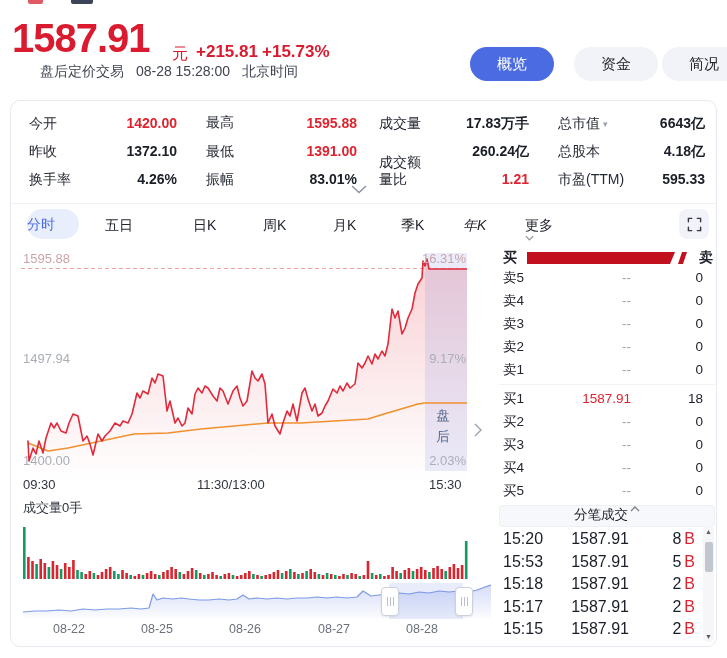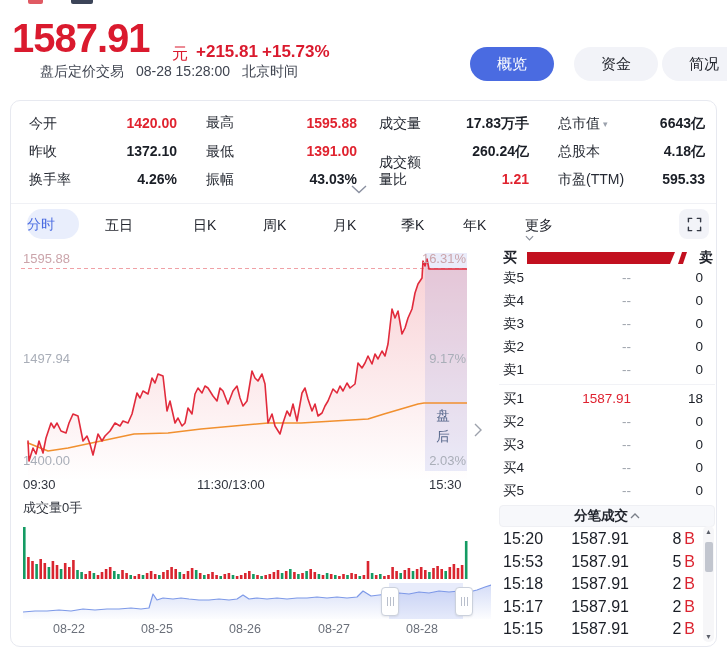--- a/index.html
+++ b/index.html
@@ -55,21 +55,21 @@
   .ob-tip{position:absolute;left:179px;top:151px;width:9px;height:12px;background:#C2101F;
           clip-path:polygon(45% 0,100% 0,55% 100%,0 100%);}
   .ob-row{position:absolute;left:0;width:216px;height:22px;line-height:22px;font-size:13.5px;}
   .ob-name{position:absolute;left:4px;color:#23262E;}
   .ob-price{position:absolute;left:40px;width:92px;text-align:right;color:#9EA3AC;}
   .ob-price.red{color:#DF2230;}
   .ob-vol{position:absolute;left:136px;width:68px;text-align:right;color:#1A1E26;}
   .ob-hl{position:absolute;left:130px;top:0;width:78px;height:21px;background:#F5CDD3;border-radius:2px;z-index:-1;}
   .ob-div{position:absolute;left:0;top:283px;width:216px;height:1px;background:#F1F2F6;}
   .trades-head{position:absolute;left:0;top:404px;width:216px;height:22px;background:#F7F8FB;border:1px solid #EFF0F4;border-radius:4px;
-               box-sizing:border-box;display:flex;align-items:center;justify-content:center;gap:2px;font-size:13.5px;color:#23262E;cursor:pointer;font-weight:bold;}
+               box-sizing:border-box;display:flex;align-items:flex-start;justify-content:center;gap:2px;font-size:13.5px;color:#23262E;cursor:pointer;}
   .tr-row{position:absolute;left:0;width:204px;height:22px;line-height:22px;font-size:16px;}
   .tr-time{position:absolute;left:4px;color:#1A1E26;}
   .tr-price{position:absolute;left:36px;width:94px;text-align:right;color:#1A1E26;}
   .tr-vol{position:absolute;left:136px;width:60px;text-align:right;color:#1A1E26;}
   .tr-side{color:#DC2430;margin-left:3px;}
   .sbar{position:absolute;left:204px;top:425px;width:11px;height:116px;background:#F6F6F8;border-radius:5px;}
   .sarrow{position:absolute;left:0;width:11px;text-align:center;font-size:7px;color:#5A5E68;cursor:pointer;}
   .sthumb{position:absolute;left:1.5px;top:16px;width:8px;height:30px;background:#C2C6CF;border-radius:2px;cursor:grab;}
   svg{display:block;}
 </style>
@@ -109,42 +109,42 @@
         <span class="stat-v" style="left: 56px; top: 36px; width: 110px;">1372.10</span>
         <span class="stat-l" style="left: 195px; top: 36px;">最低</span>
         <span class="stat-v red" style="left: 246px; top: 36px; width: 100px;">1391.00</span>
         <span class="stat-l" style="left: 368px; top: 36px; margin-top: 11px;">成交额</span>
         <span class="stat-v" style="left: 418px; top: 36px; width: 100px;">260.24亿</span>
         <span class="stat-l" style="left: 547px; top: 36px;">总股本</span>
         <span class="stat-v" style="left: 608px; top: 36px; width: 86px;">4.18亿</span>
         <span class="stat-l" style="left: 18px; top: 64px;">换手率</span>
         <span class="stat-v" style="left: 56px; top: 64px; width: 110px;">4.26%</span>
         <span class="stat-l" style="left: 195px; top: 64px;">振幅</span>
-        <span class="stat-v" style="left: 246px; top: 64px; width: 100px;">43.03%</span>
+        <span class="stat-v" style="left: 246px; top: 64px; width: 100px;">83.01%</span>
         <span class="stat-l" style="left: 368px; top: 64px;">量比</span>
         <span class="stat-v red" style="left: 418px; top: 64px; width: 100px;">1.21</span>
         <span class="stat-l" style="left: 547px; top: 64px;">市盈(TTM)</span>
         <span class="stat-v" style="left: 608px; top: 64px; width: 86px;">595.33</span>
       </div>
 
     <div class="expander">
       <svg width="16" height="9" viewBox="0 0 16 9">
           <polyline points="1,1 8,7.5 15,1" fill="none" stroke="#8A90A0" stroke-width="1.4"></polyline>
         </svg>
     </div>
     <div class="divider"></div>
 
     <div id="ctabs">
         <span class="ctab pill">分时</span>
         <span class="ctab" style="left: 94px;">五日</span>
         <span class="ctab" style="left: 182px;">日K</span>
         <span class="ctab" style="left: 252px;">周K</span>
         <span class="ctab" style="left: 322px;">月K</span>
         <span class="ctab" style="left: 390px;">季K</span>
-        <span class="ctab" style="left: 452px;">年K</span>
+        <span class="ctab" style="left: 452px; font-style: italic;">年K</span>
         <span class="ctab" style="left: 514px;">更多 <svg width="9" height="6" viewBox="0 0 10 6" style="vertical-align:2px">
             <polyline points="1,1 5,5 9,1" fill="none" stroke="#8A8F9A" stroke-width="1.3"></polyline>
           </svg></span>
       </div>
     <button class="fsbtn">
       <svg width="15" height="15" viewBox="0 0 16 16" fill="none" stroke="#343945" stroke-width="1.5" stroke-linecap="round">
         <path d="M1.5 5V1.5H5"></path>
           <path d="M11 1.5h3.5V5"></path>
           <path d="M14.5 11v3.5H11"></path>
           <path d="M5 14.5H1.5V11"></path>

